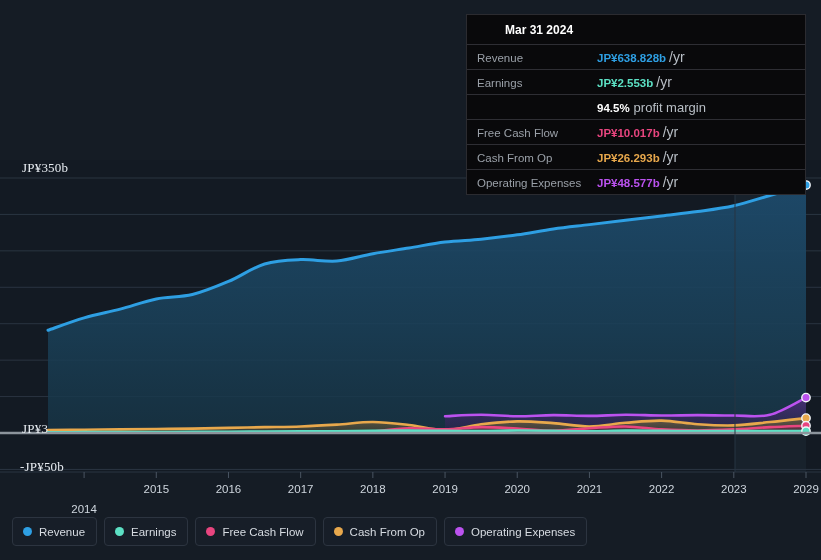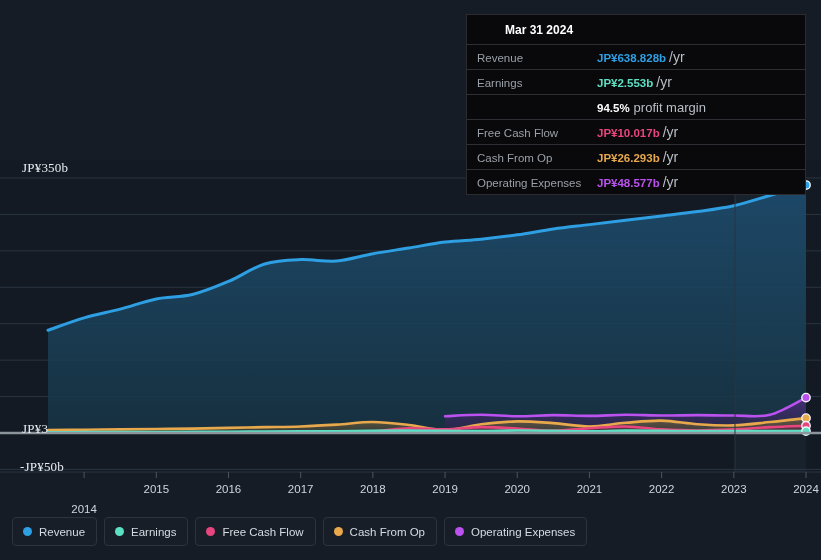--- a/index.html
+++ b/index.html
@@ -164,21 +164,21 @@
         <div class="xlabel" style="left: 84.0952px; top: 503px;">2014</div>
         <div class="xlabel" style="left: 156.286px; top: 483px;">2015</div>
         <div class="xlabel" style="left: 228.476px; top: 483px;">2016</div>
         <div class="xlabel" style="left: 300.667px; top: 483px;">2017</div>
         <div class="xlabel" style="left: 372.857px; top: 483px;">2018</div>
         <div class="xlabel" style="left: 445.048px; top: 483px;">2019</div>
         <div class="xlabel" style="left: 517.238px; top: 483px;">2020</div>
         <div class="xlabel" style="left: 589.429px; top: 483px;">2021</div>
         <div class="xlabel" style="left: 661.619px; top: 483px; text-align: right;">2022</div>
         <div class="xlabel" style="left: 733.81px; top: 483px;">2023</div>
-        <div class="xlabel" style="left: 806px; top: 483px;">2024</div>
+        <div class="xlabel" style="left: 806px; top: 483px;">2029</div>
       </div>
   </div>
 
   <div id="tooltip">
     <div class="tt-date">Mar 31 2024</div>
     <div id="tt-rows">
         <div class="tt-row">
           <div class="tt-label">Revenue</div>
           <div><span class="tt-val" style="color: rgb(46, 159, 227);">JP¥638.828b</span><span class="tt-unit">/yr</span></div>
         </div>

